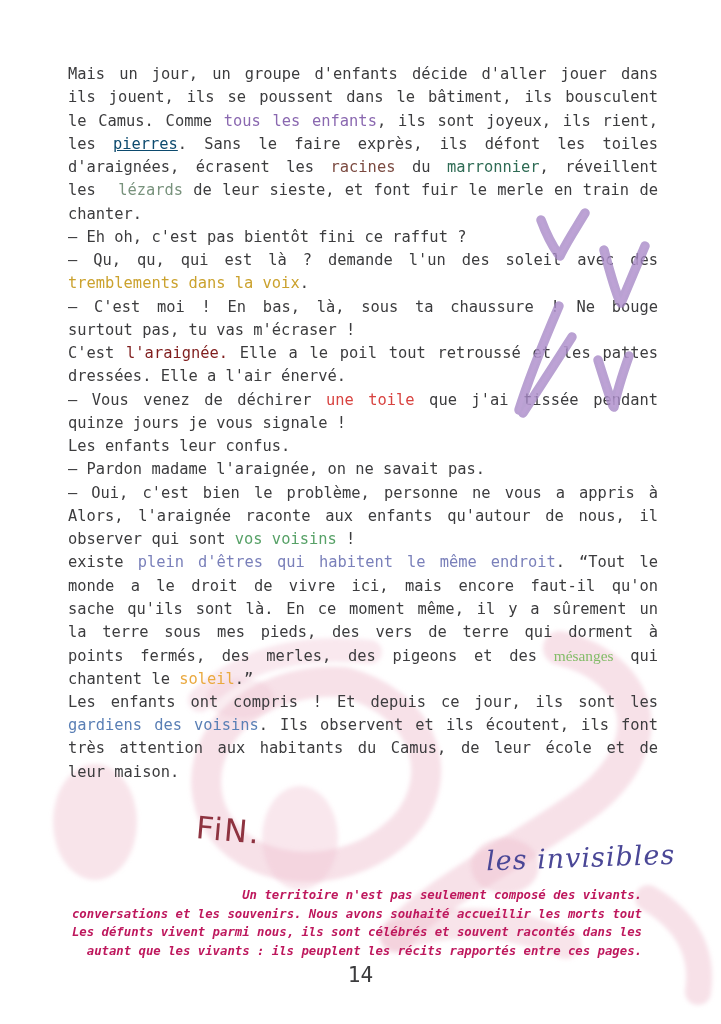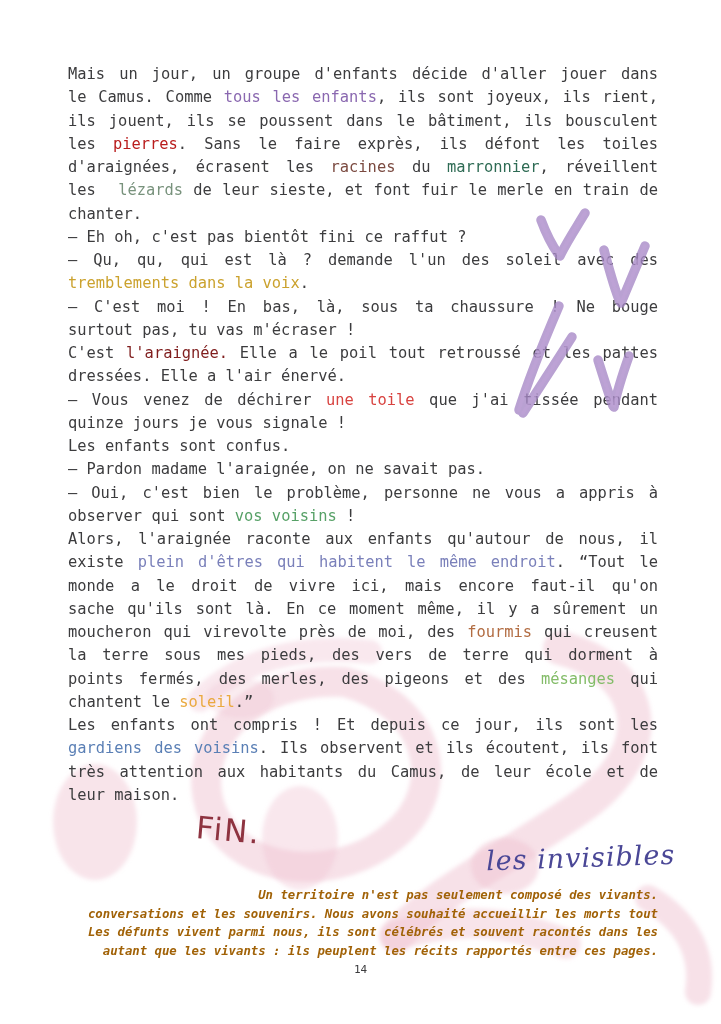--- a/index.html
+++ b/index.html
@@ -27,29 +27,29 @@
     transform:rotate(5deg);letter-spacing:2px;
     font-weight:500;
   }
   #signature{
     position:absolute;left:486px;top:842px;z-index:4;
     font-family:"DejaVu Serif",serif;font-style:italic;
     font-size:27px;color:#4a4796;
     transform:rotate(-2deg);letter-spacing:1px;
   }
   #footnote{
-    position:absolute;left:68px;top:886px;width:590px;z-index:2;
+    position:absolute;left:52px;top:886px;width:590px;z-index:2;
     text-align:right;
     font-family:"DejaVu Sans Mono",monospace;
     font-style:italic;font-weight:bold;
-    font-size:12.3px;line-height:18.6px;color:#a16207;
+    font-size:12.3px;line-height:18.6px;color:#be185d;
   }
   #page-number{
     position:absolute;left:0;top:963px;width:721px;z-index:2;
-    text-align:center;font-size:11px;color:#3c3c3e;
+    text-align:center;font-size:21px;color:#3c3c3e;
     font-family:"DejaVu Sans Mono",monospace;
   }
 </style>
 </head>
 <body>
 
 <div id="page">
 
   <svg id="pink-layer" class="layer" width="721" height="1024" viewBox="0 0 721 1024">
     <defs>
@@ -67,46 +67,45 @@
     <g filter="url(#soft)" stroke="none" fill="#f0c3d1">
       <ellipse cx="95" cy="822" rx="42" ry="58" opacity="0.45"></ellipse>
       <ellipse cx="300" cy="838" rx="38" ry="52" opacity="0.40"></ellipse>
       <ellipse cx="505" cy="866" rx="34" ry="28" opacity="0.50"></ellipse>
       <ellipse cx="240" cy="698" rx="34" ry="20" opacity="0.30"></ellipse>
     </g>
   </svg>
 
   <div id="story">
       <div class="line j"><span>Mais un jour, un groupe d'enfants décide d'aller jouer dans</span></div>
+      <div class="line j"><span>ils jouent, ils se poussent dans le bâtiment, ils bousculent</span></div>
       <div class="line j"><span>le Camus. Comme </span><span style="color: rgb(138, 104, 176);">tous les enfants</span><span>, ils sont joyeux, ils rient,</span></div>
-      <div class="line j"><span>ils jouent, ils se poussent dans le bâtiment, ils bousculent</span></div>
-      <div class="line j"><span>les </span><span style="color: #b91c1c;">pierres</span><span>. Sans le faire exprès, ils défont les toiles</span></div>
+      <div class="line j"><span>les </span><span style="color: #0c4a6e; text-decoration: underline;">pierres</span><span>. Sans le faire exprès, ils défont les toiles</span></div>
       <div class="line j"><span>d'araignées, écrasent les </span><span style="color: rgb(123, 74, 64);">racines</span><span> du </span><span style="color: rgb(46, 107, 84);">marronnier</span><span>, réveillent</span></div>
       <div class="line j"><span>les </span><span style="color: rgb(120, 146, 124); margin-left: 12px;">lézards</span><span> de leur sieste, et font fuir le merle en train de</span></div>
       <div class="line"><span>chanter.</span></div>
       <div class="line"><span>– Eh oh, c'est pas bientôt fini ce raffut ?</span></div>
       <div class="line j"><span>– Qu, qu, qui est là ? demande l'un des soleil avec des</span></div>
       <div class="line"><span style="color: rgb(203, 162, 46);">tremblements dans la voix</span><span>.</span></div>
       <div class="line j"><span>– C'est moi ! En bas, là, sous ta chaussure ! Ne bouge</span></div>
       <div class="line"><span>surtout pas, tu vas m'écraser !</span></div>
       <div class="line j"><span>C'est </span><span style="color: #7f1d1d;">l'araignée.</span><span> Elle a le poil tout retroussé et les pattes</span></div>
       <div class="line"><span>dressées. Elle a l'air énervé.</span></div>
       <div class="line j"><span>– Vous venez de déchirer </span><span style="color: rgb(216, 67, 64); margin-top: 48px;">une toile</span><span> que j'ai tissée pendant</span></div>
       <div class="line"><span>quinze jours je vous signale !</span></div>
-      <div class="line"><span>Les enfants sont confus.</span></div>
+      <div class="line"><span>Les enfants leur confus.</span></div>
       <div class="line"><span>– Pardon madame l'araignée, on ne savait pas.</span></div>
       <div class="line j"><span>– Oui, c'est bien le problème, personne ne vous a appris à</span></div>
+      <div class="line j"><span>Alors, l'araignée raconte aux enfants qu'autour de nous, il</span></div>
       <div class="line"><span>observer qui sont </span><span style="color: rgb(87, 161, 103);">vos voisins</span><span> !</span></div>
-      <div class="line j"><span>Alors, l'araignée raconte aux enfants qu'autour de nous, il</span></div>
       <div class="line j"><span>existe </span><span style="color: rgb(122, 128, 186);">plein d'êtres qui habitent le même endroit</span><span>. “Tout le</span></div>
       <div class="line j"><span>monde a le droit de vivre ici, mais encore faut-il qu'on</span></div>
       <div class="line j"><span>sache qu'ils sont là. En ce moment même, il y a sûrement un</span></div>
-      <div class="line j"><span>moucheron qui virevolte près de moi, des </span><span style="color: rgb(178, 108, 66);">fourmis</span><span> qui creusent</span></div>
       <div class="line j"><span>la terre sous mes pieds, des vers de terre qui dorment à</span></div>
-      <div class="line j"><span>points fermés, des merles, des pigeons et des </span><span style="color: rgb(131, 188, 104);">mésanges</span><span> qui</span></div>
+      <div class="line j"><span>points fermés, des merles, des pigeons et des </span><span style="color: rgb(131, 188, 104); font-family: Liberation Serif, serif;">mésanges</span><span> qui</span></div>
       <div class="line"><span>chantent le </span><span style="color: rgb(234, 169, 63);">soleil</span><span>.”</span></div>
       <div class="line j"><span>Les enfants ont compris ! Et depuis ce jour, ils sont les</span></div>
       <div class="line j"><span style="color: rgb(90, 127, 181);">gardiens des voisins</span><span>. Ils observent et ils écoutent, ils font</span></div>
       <div class="line j"><span>très attention aux habitants du Camus, de leur école et de</span></div>
       <div class="line"><span>leur maison.</span></div>
     </div>
 
   <svg id="crayon-layer" class="layer" width="721" height="1024" viewBox="0 0 721 1024">
     <g fill="none" stroke-linecap="round" stroke-width="9.5" opacity="0.78" stroke="#a687c6">
       <path d="M 541,220 C 547,236 553,247 559,255"></path>

